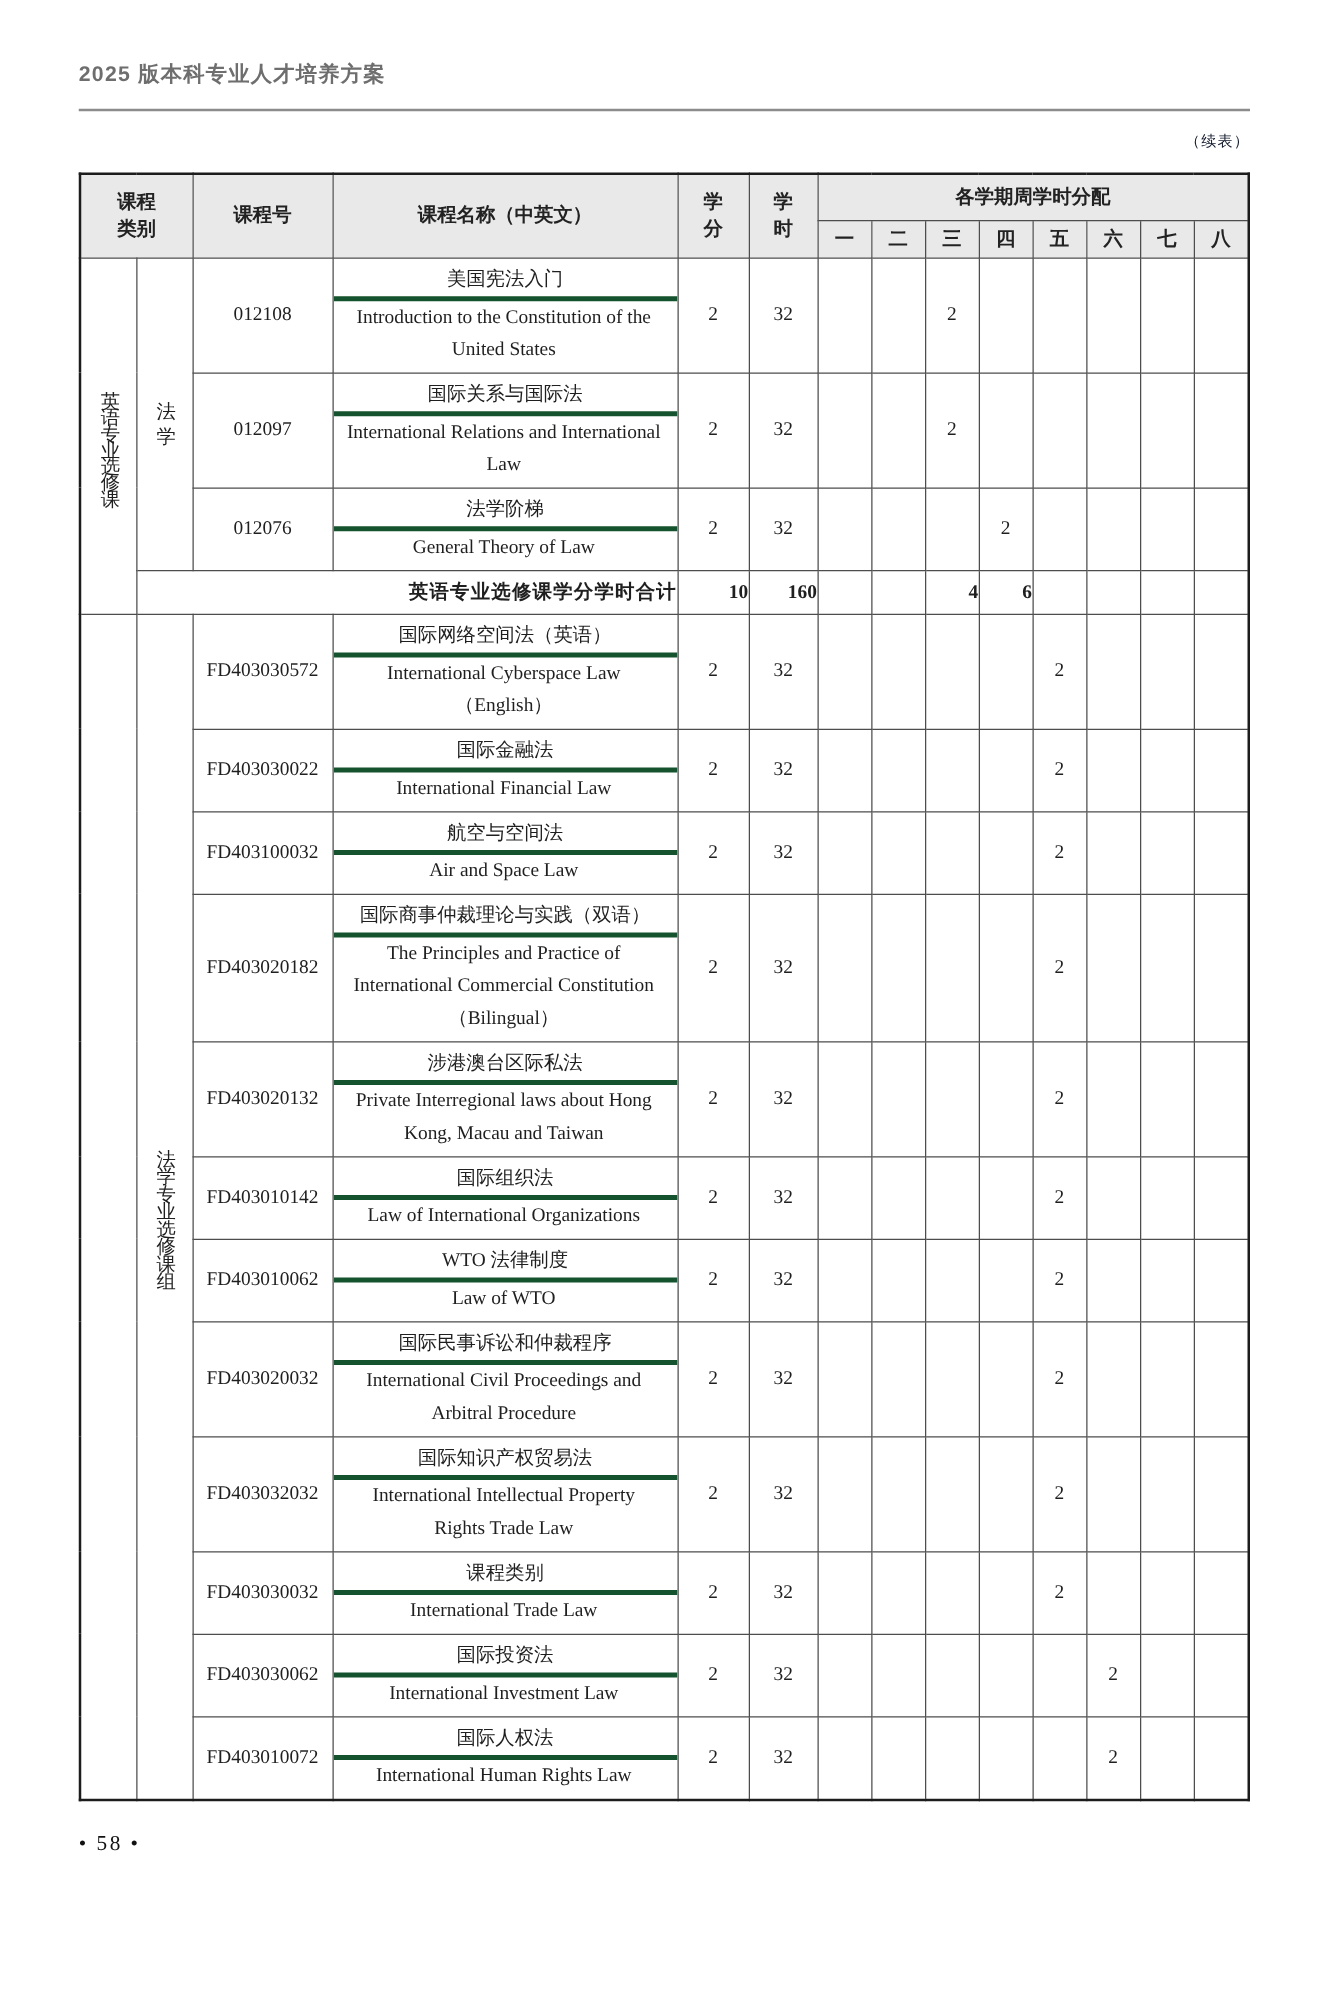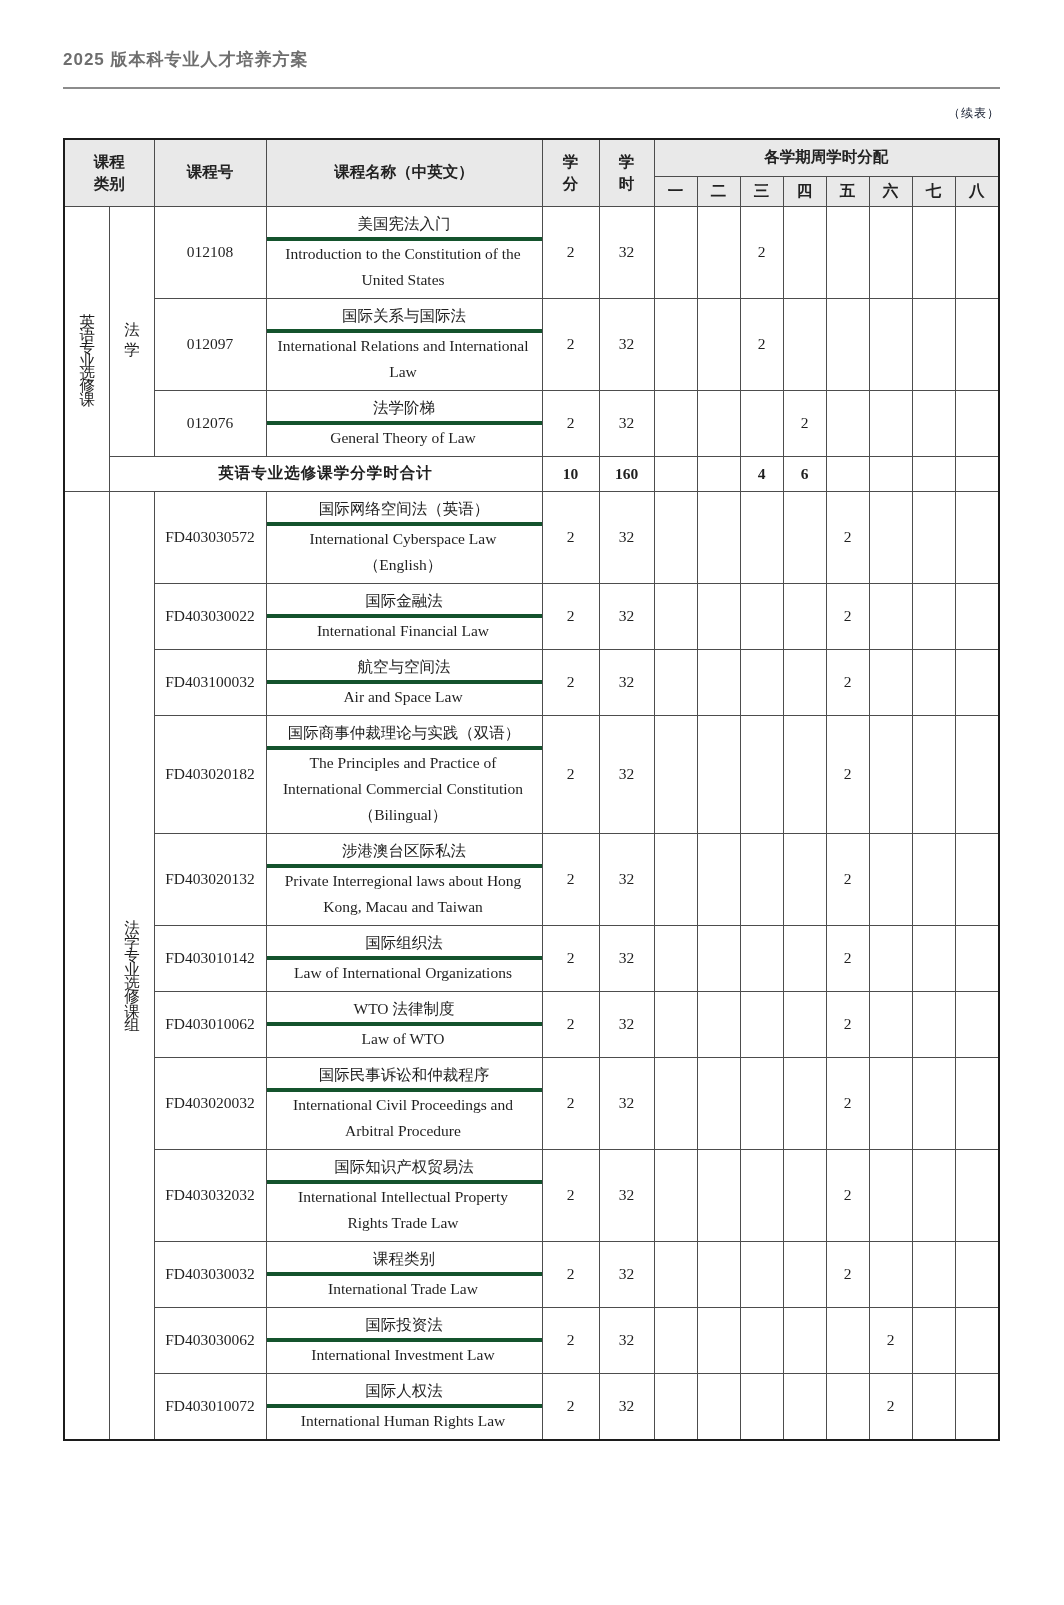--- a/index.html
+++ b/index.html
@@ -62,21 +62,21 @@
     writing-mode: vertical-rl;
     text-orientation: upright;
     display: inline-block;
     font-size: 15.5px;
   }
   .vcat1 { letter-spacing: 13px; }
   .vsub1 { letter-spacing: 20px; }
   .vsub2 { letter-spacing: 14px; }
 
   tr.total-row { height: 35px; }
-  tr.total-row td { font-weight: bold; }
+  tr.total-row td { font-weight: bold; text-align: right; }
   tr.total-row td.tlabel { font-size: 15.5px; letter-spacing: 1px; }
 
   .page-num { margin-top: 24px; font-size: 17px; color: #111; letter-spacing: 2px; }
 </style>
 </head>
 <body>
 
 <div class="page">
 
   <div class="doc-header">2025 版本科专业人才培养方案</div>
@@ -397,14 +397,15 @@
       <td class="sem"></td>
       <td class="sem"></td>
       <td class="sem"></td>
       <td class="sem">2</td>
       <td class="sem"></td>
       <td class="sem"></td>
     </tr>
   </tbody>
     </table>
 
+  <div class="page-num">• 58 •</div>
 
 </div>
 
 </body></html>

